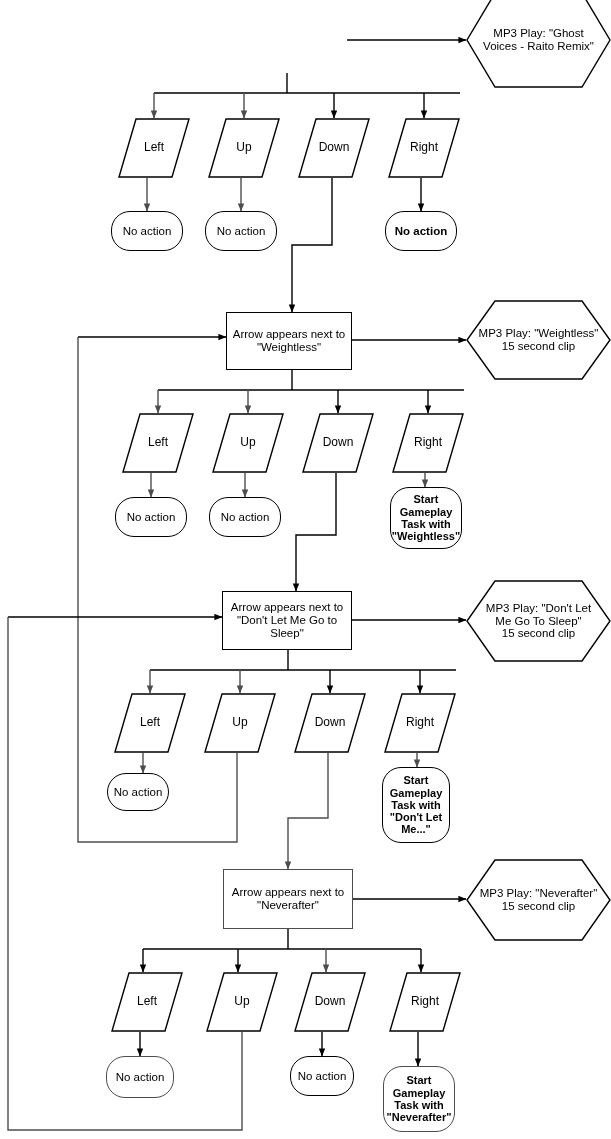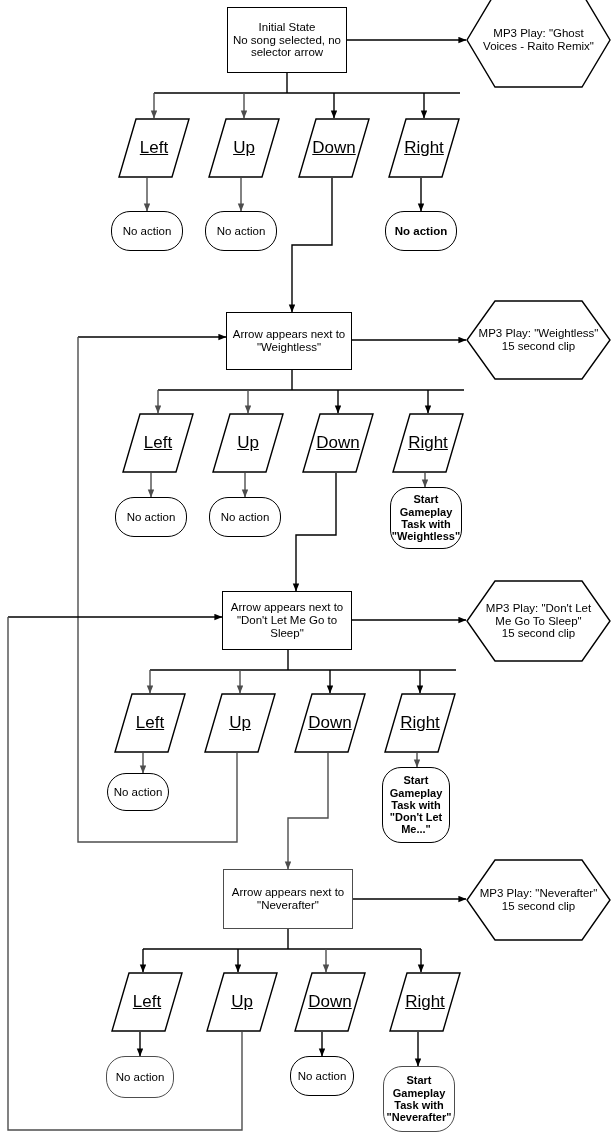--- a/index.html
+++ b/index.html
@@ -54,22 +54,21 @@
     border-radius: 19px;
     background: #ffffff;
     font-size: 11.5px;
   }
   .rounded.gray-border { border-color: #4d4d4d; }
   .rounded.bold .txt { font-weight: bold; }
 
   
   .para {
     background: transparent;
-    font-size: 17px;
-    text-decoration: underline;
+    font-size: 12px;
   }
   .para .shape {
     position: absolute;
     left: 0; top: 0;
     width: 100%;
     height: 100%;
   }
   .para .txt {
     position: relative;
     z-index: 1;
@@ -163,25 +162,20 @@
       <path d="M326,949 L326,972" stroke="#4d4d4d" marker-end="url(#ahg)"></path>
       <path d="M421,949 L421,972" marker-end="url(#ah)"></path>
       <path d="M140,1032 L140,1056" marker-end="url(#ah)"></path>
       <path d="M322,1032 L322,1056" marker-end="url(#ah)"></path>
       <path d="M418,1032 L418,1066" marker-end="url(#ah)"></path>
 
       <path d="M242,1032 L242,1130 L8,1130 L8,617" stroke="#4d4d4d"></path>
     </g>
   </svg>
 
-  <div class="node rect" style="left:227px; top:7px; width:120px; height:66px;">
-    <span class="txt">Initial State
-No song selected, no
-selector arrow</span>
-  </div>
 
   <div class="node hex" style="left:466px; top:-8px; width:145px; height:96px;">
     <svg class="shape" viewBox="0 0 145 96" preserveAspectRatio="none">
       <polygon points="29,1 116,1 144,48 116,95 29,95 1,48" fill="#ffffff" stroke="#000000" stroke-width="1.4"></polygon>
     </svg>
     <span class="txt">MP3 Play: "Ghost
 Voices - Raito Remix"</span>
   </div>
 
   <div class="node para" style="left:118px; top:118px; width:72px; height:60px;">

